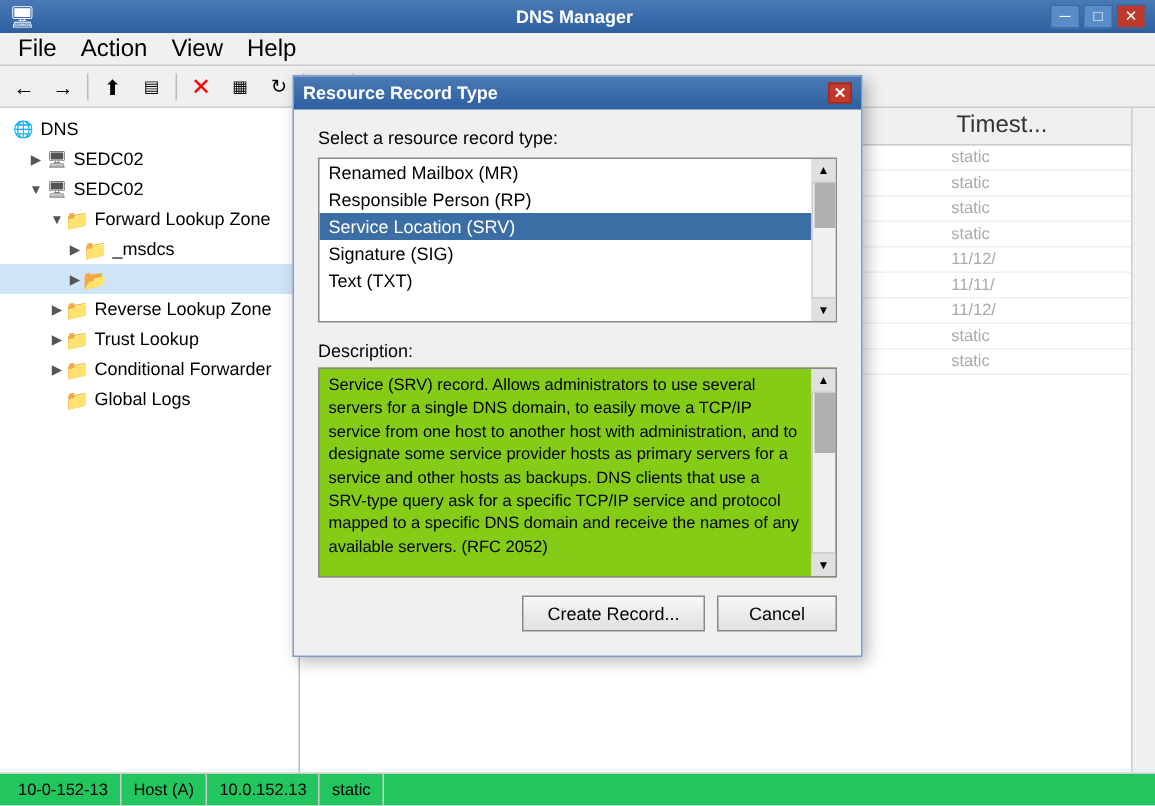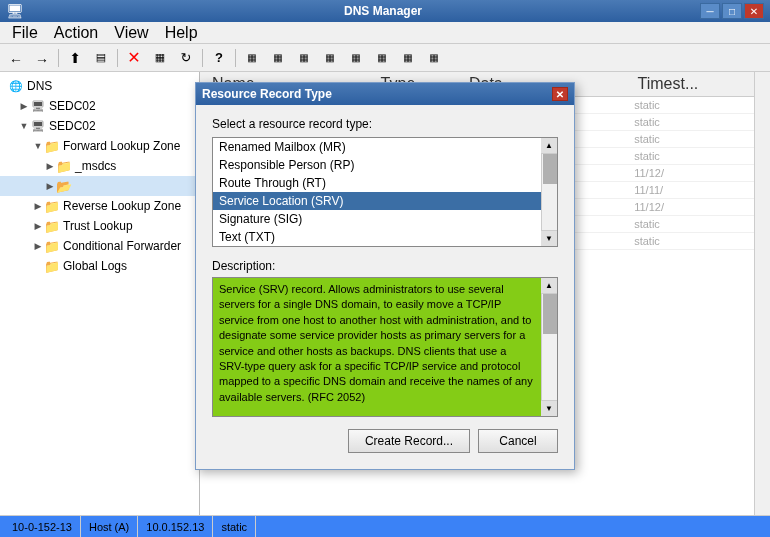--- a/index.html
+++ b/index.html
@@ -168,21 +168,21 @@
       padding: 2px 8px;
       border-bottom: 1px solid #f0f0f0;
       font-size: 11px;
       color: #aaa;
     }
     .data-row .cell { flex: 1; }
 
     
     .status-bar {
       height: 22px;
-      background: #3b82f6;
+      background: #22c55e;
       border-top: 1px solid #ccc;
       display: flex;
       align-items: center;
       padding: 0 4px;
       font-size: 11px;
       gap: 0;
     }
     .status-cell {
       border-right: 1px solid #ccc;
       padding: 0 8px;
@@ -205,22 +205,21 @@
     
     .dialog-overlay {
       position: absolute;
       top: 22px;
       left: 0;
       right: 0;
       bottom: 22px;
       display: flex;
       align-items: flex-start;
       justify-content: center;
-      padding-top: 40px;
-      margin-top: 20px;
+      padding-top: 28px;
     }
     .dialog {
       background: #f0f0f0;
       border: 1px solid #7a9cc8;
       box-shadow: 3px 3px 10px rgba(0,0,0,0.3);
       width: 380px;
       position: relative;
     }
     .dialog-title-bar {
       background: linear-gradient(to bottom, #4a7ab5, #2d5fa0);
@@ -551,21 +550,20 @@
       <div class="dialog-close-btn">✕</div>
     </div>
 
     <div class="dialog-body">
       <div class="dialog-label">Select a resource record type:</div>
 
       <div class="dialog-listbox">
         <div style="width: calc(100% - 16px);">
           <div class="list-item">Renamed Mailbox (MR)</div>
           <div class="list-item">Responsible Person (RP)</div>
-          <div class="list-item">Route Through (RT)</div>
           <div class="list-item selected">Service Location (SRV)</div>
           <div class="list-item">Signature (SIG)</div>
           <div class="list-item">Text (TXT)</div>
         </div>
         <div class="list-scrollbar">
           <div class="scroll-arrow top">▲</div>
           <div class="list-scrollbar-thumb"></div>
           <div class="scroll-arrow bottom">▼</div>
         </div>
       </div>

